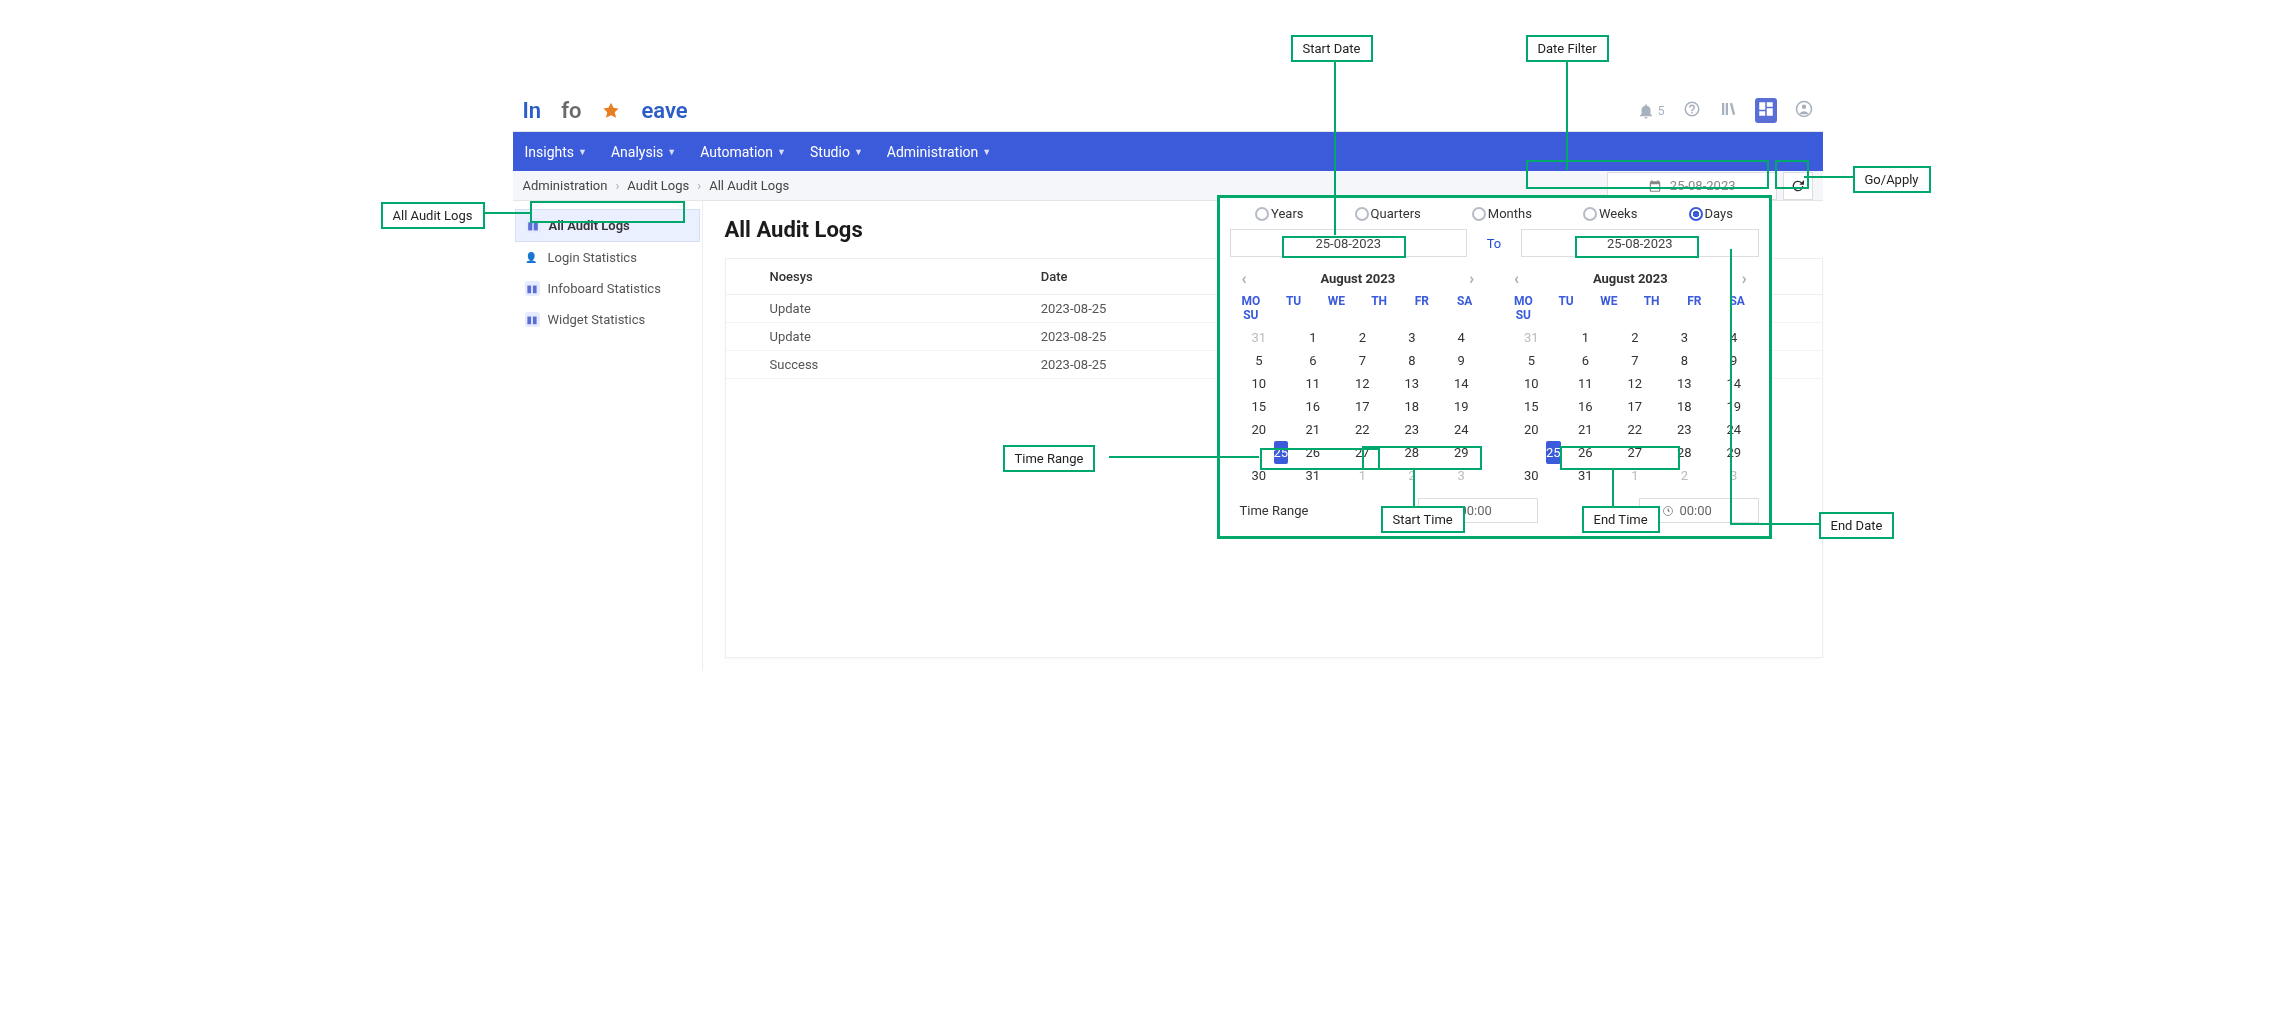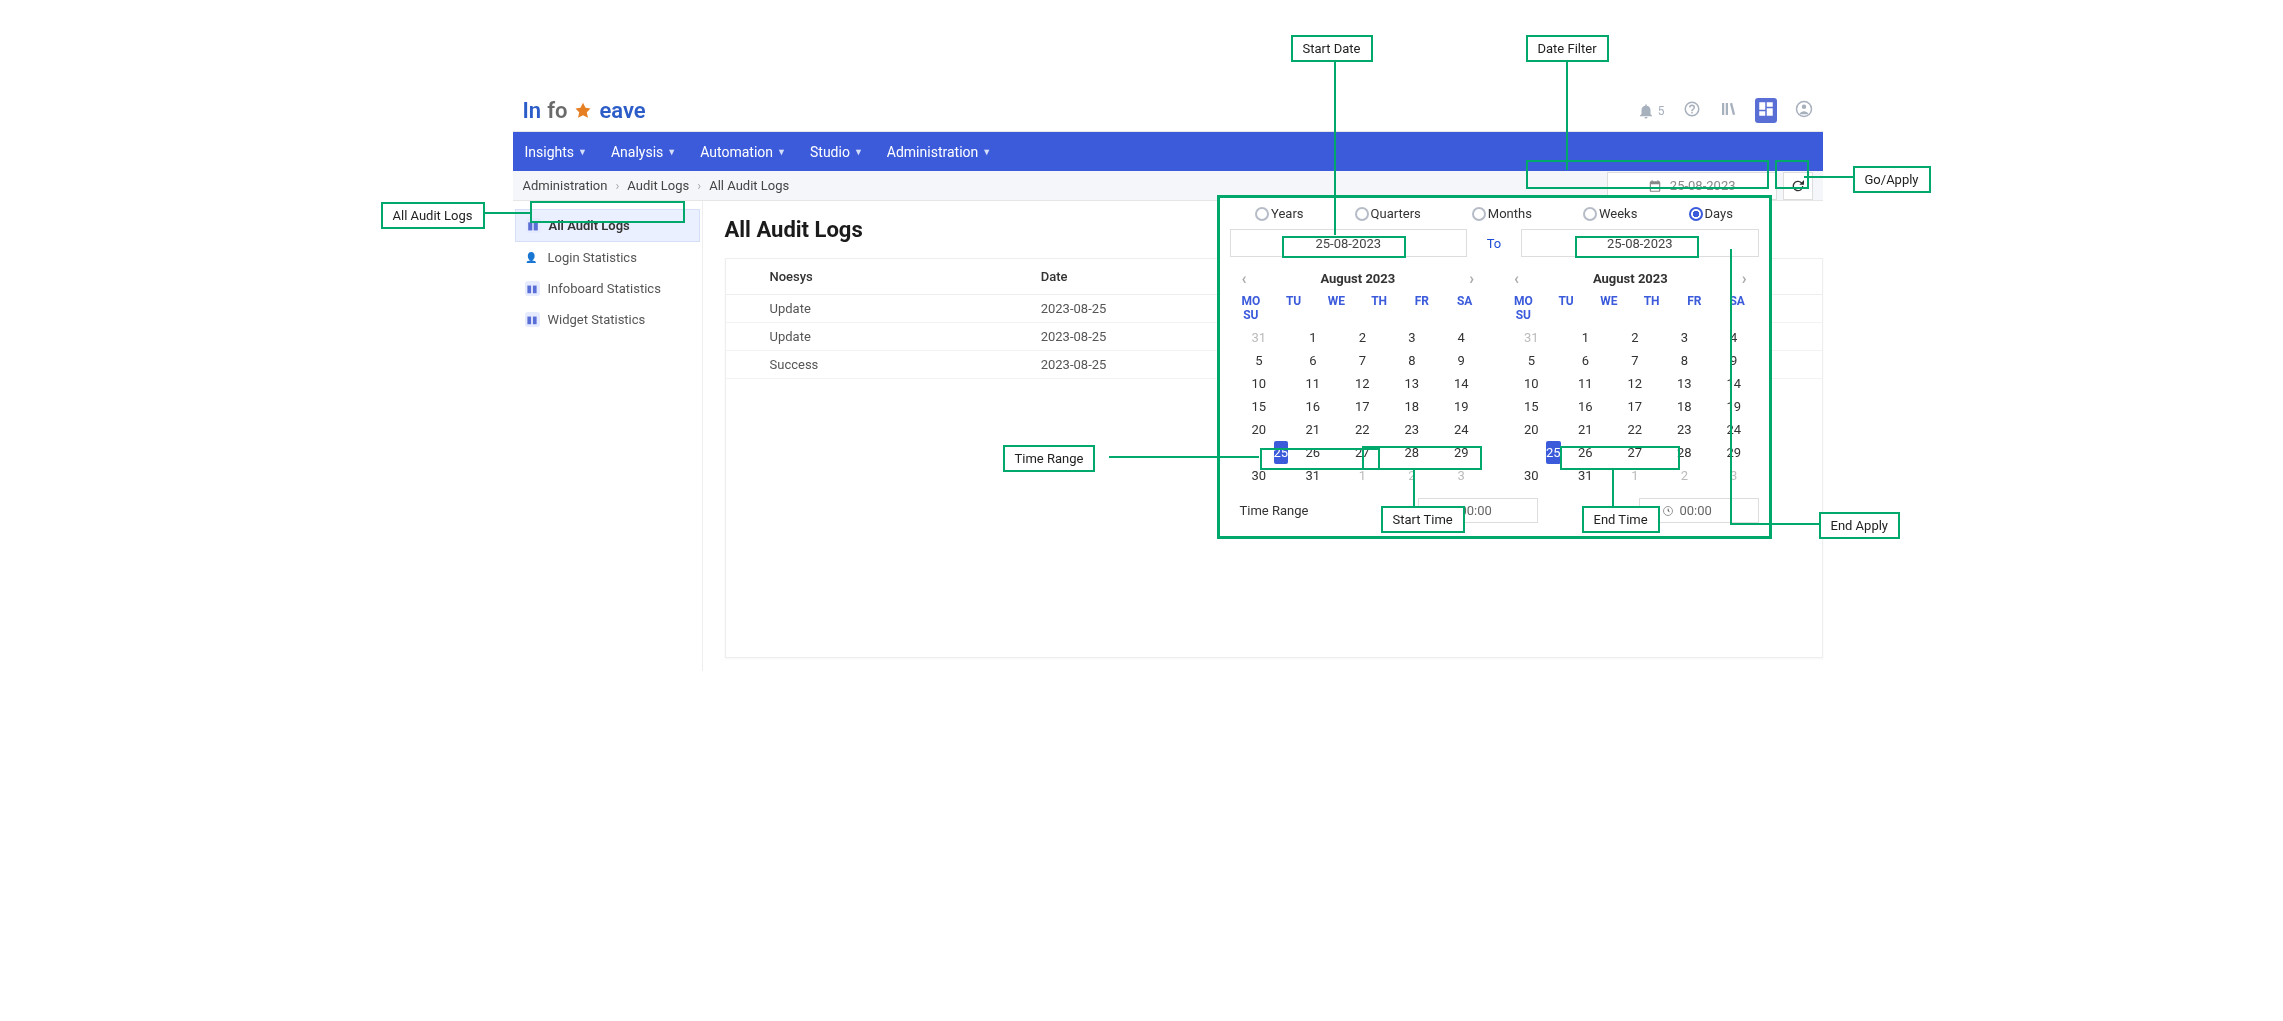--- a/index.html
+++ b/index.html
@@ -9,21 +9,21 @@
   
   .annot { position: absolute; border: 2px solid #00a86b; padding: 4px 10px; font-size: 13px; color: #222; background: #fff; z-index: 50; white-space: nowrap; }
   .annot-line { position: absolute; background: #00a86b; z-index: 49; }
   .annot-line.h { height: 2px; }
   .annot-line.v { width: 2px; }
 
   .app-wrap { position: relative; width: 1310px; margin-left: 132px; padding-top: 90px; }
 
   
   .topbar { display: flex; align-items: center; justify-content: space-between; height: 42px; border-bottom: 1px solid #e6e6e6; padding: 0 10px; }
-  .logo { font-size: 22px; font-weight: 600; display: flex; align-items: center; gap: 6px; }
+  .logo { font-size: 22px; font-weight: 600; display: flex; align-items: center; gap: 20px; }
   .logo .in { color: #2b5cc7; }
   .logo .fo { color: #6a6a6a; }
   .logo .eave { color: #2b5cc7; }
   .topbar-right { display: flex; gap: 18px; align-items: center; color: #9aa; }
   .topbar-right svg { width: 18px; height: 18px; fill: #a7b0bd; }
   .topbar-right .bell-wrap { display:flex; align-items:center; gap:3px; color:#a7b0bd; font-size:12px; }
   .topbar-right .item { cursor: pointer; }
 
   
   .nav { height: 39px; background: #3b5bdb; display: flex; align-items: center; padding: 16px 12px; gap: 24px; }
@@ -102,21 +102,21 @@
 
   <div class="annot" style="left:622px;top:445px">Time Range</div>
   <div class="annot-line h" style="left:728px;top:456px;width:150px"></div>
 
   <div class="annot" style="left:1000px;top:506px">Start Time</div>
   <div class="annot-line v" style="left:1032px;top:470px;height:36px"></div>
 
   <div class="annot" style="left:1201px;top:506px">End Time</div>
   <div class="annot-line v" style="left:1231px;top:470px;height:36px"></div>
 
-  <div class="annot" style="left:1438px;top:512px">End Apply</div>
+  <div class="annot" style="left:1438px;top:512px">End Date</div>
   <div class="annot-line v" style="left:1349px;top:249px;height:275px"></div>
   <div class="annot-line h" style="left:1349px;top:523px;width:90px"></div>
 
   <div class="app-wrap">
 
     <div class="topbar">
       <div class="logo">
         <span class="in">In</span>
           <span class="fo">fo</span>
           <svg width="20" height="20" viewBox="0 0 24 24">

